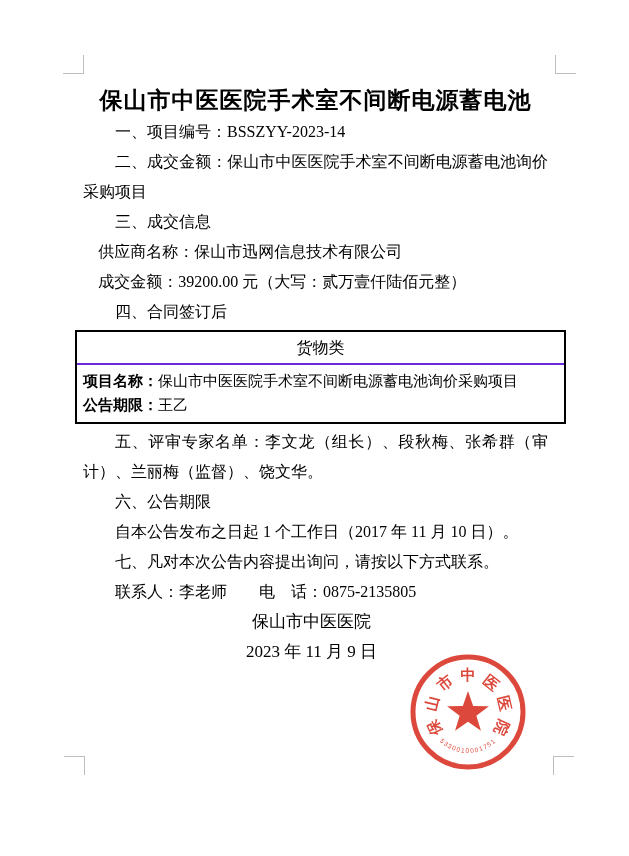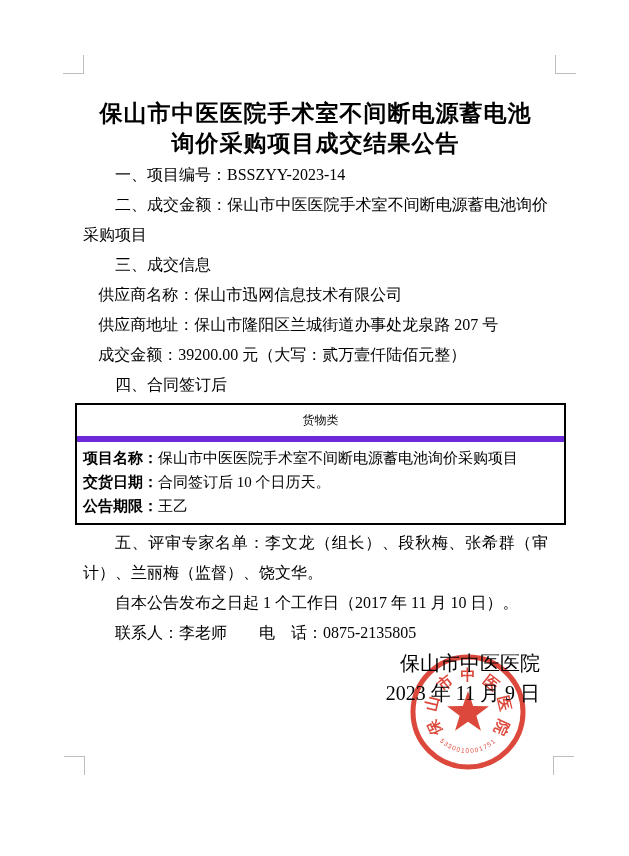--- a/index.html
+++ b/index.html
@@ -13,21 +13,21 @@
   }
   
   .cmark{position:absolute;width:20px;height:18px;}
   .cmark.tl{left:63px;top:55px;border-right:1px solid #bdbdbd;border-bottom:1px solid #bdbdbd;}
   .cmark.tr{left:555px;top:55px;border-left:1px solid #bdbdbd;border-bottom:1px solid #bdbdbd;}
   .cmark.bl{left:64px;top:756px;border-right:1px solid #bdbdbd;border-top:1px solid #bdbdbd;}
   .cmark.br{left:553px;top:756px;border-left:1px solid #bdbdbd;border-top:1px solid #bdbdbd;}
 
   
   .content{
-    position:absolute;left:83px;top:98px;width:465px;
+    position:absolute;left:83px;top:85px;width:465px;
   }
   .title{
     font-family:"Liberation Sans","DejaVu Sans",sans-serif;
     font-weight:700;
     font-size:23px;line-height:30px;
     text-align:center;letter-spacing:1px;
     white-space:nowrap;
   }
   .title-block{margin-bottom:2px;}
   .para{
@@ -37,32 +37,32 @@
   }
   .ind2{text-indent:2em;}
   .ind1{text-indent:0.95em;}
 
   
   .goods-table{
     width:487px;margin-left:-8px;margin-top:3px;margin-bottom:3px;
     border:2px solid #000;
   }
   .goods-table .thead{
-    border-bottom:6px solid #6d28d9;
-    text-align:center;font-size:12px;line-height:31px;
+    border-bottom:2px solid #6d28d9;
+    text-align:center;font-size:16px;line-height:31px;
   }
   .goods-table .tbody{padding:4px 6px 5px 6px;}
   .trow{font-size:15px;line-height:23px;word-break:break-all;}
   .tlabel{
     font-family:"Liberation Sans","DejaVu Sans",sans-serif;
     font-weight:700;
   }
 
   
-  .sig{font-size:20px;line-height:30px;text-align:right;padding-right:8px;}
+  .sig{font-size:17px;line-height:30px;text-align:center;padding-right:8px;}
 
   
   .seal{
     position:absolute;left:408px;top:650px;width:120px;height:120px;
     mix-blend-mode:multiply;opacity:0.9;
     pointer-events:none;
   }
   .seal text{
     font-family:"Liberation Sans","DejaVu Sans",sans-serif;
   }
@@ -74,42 +74,41 @@
 
   <div class="cmark tl"></div>
   <div class="cmark tr"></div>
   <div class="cmark bl"></div>
   <div class="cmark br"></div>
 
   <div class="content">
 
     <div class="title-block">
       <div class="title">保山市中医医院手术室不间断电源蓄电池</div>
-      <div class="title">询价采购项目成交结果公告</div>
     </div>
 
     <div class="para ind2">一、项目编号：BSSZYY-2023-14</div>
     <div class="para ind2">二、成交金额：保山市中医医院手术室不间断电源蓄电池询价采购项目</div>
     <div class="para ind2">三、成交信息</div>
     <div class="para ind1">供应商名称：保山市迅网信息技术有限公司</div>
-    <div class="para ind1">供应商地址：保山市隆阳区兰城街道办事处龙泉路 207 号</div>
     <div class="para ind1">成交金额：39200.00 元（大写：贰万壹仟陆佰元整）</div>
     <div class="para ind2">四、合同签订后</div>
 
     <div class="goods-table">
       <div class="thead">货物类</div>
       <div class="tbody">
         <div class="trow"><span class="tlabel">项目名称：</span><span>保山市中医医院手术室不间断电源蓄电池询价采购项目</span></div>
-        <div class="trow"><span class="tlabel">交货日期：</span><span>合同签订后 10 个日历天。</span></div>
         <div class="trow"><span class="tlabel">公告期限：</span><span>王乙</span></div>
       </div>
     </div>
 
     <div class="para ind2">五、评审专家名单：李文龙（组长）、段秋梅、张希群（审计）、兰丽梅（监督）、饶文华。</div>
+    <div class="para ind2">六、公告期限</div>
     <div class="para ind2">自本公告发布之日起 1 个工作日（2017 年 11 月 10 日）。</div>
+    <div class="para ind2">七、凡对本次公告内容提出询问，请按以下方式联系。</div>
     <div class="para ind2">联系人：李老师　　电　话：0875-2135805</div>
 
     <div class="sig">保山市中医医院</div>
     <div class="sig">2023 年 11 月 9 日</div>
   </div>
 
   <svg class="seal" viewBox="0 0 120 120" width="120" height="120">
     <defs>
       <path id="sealCodeArc" d="M 24.5 82.5 A 41 41 0 0 0 95.5 82.5"></path>
     </defs>

